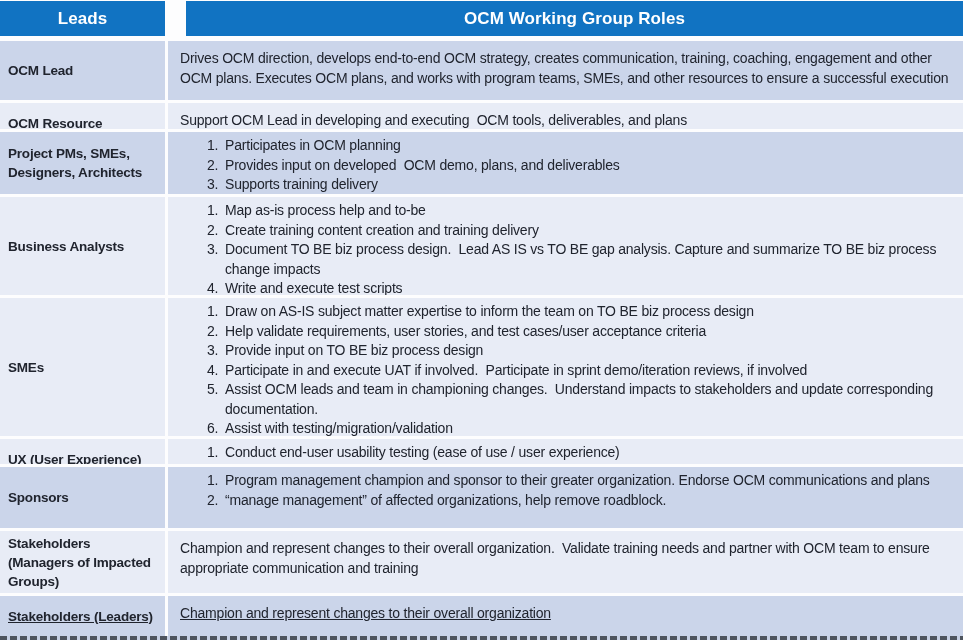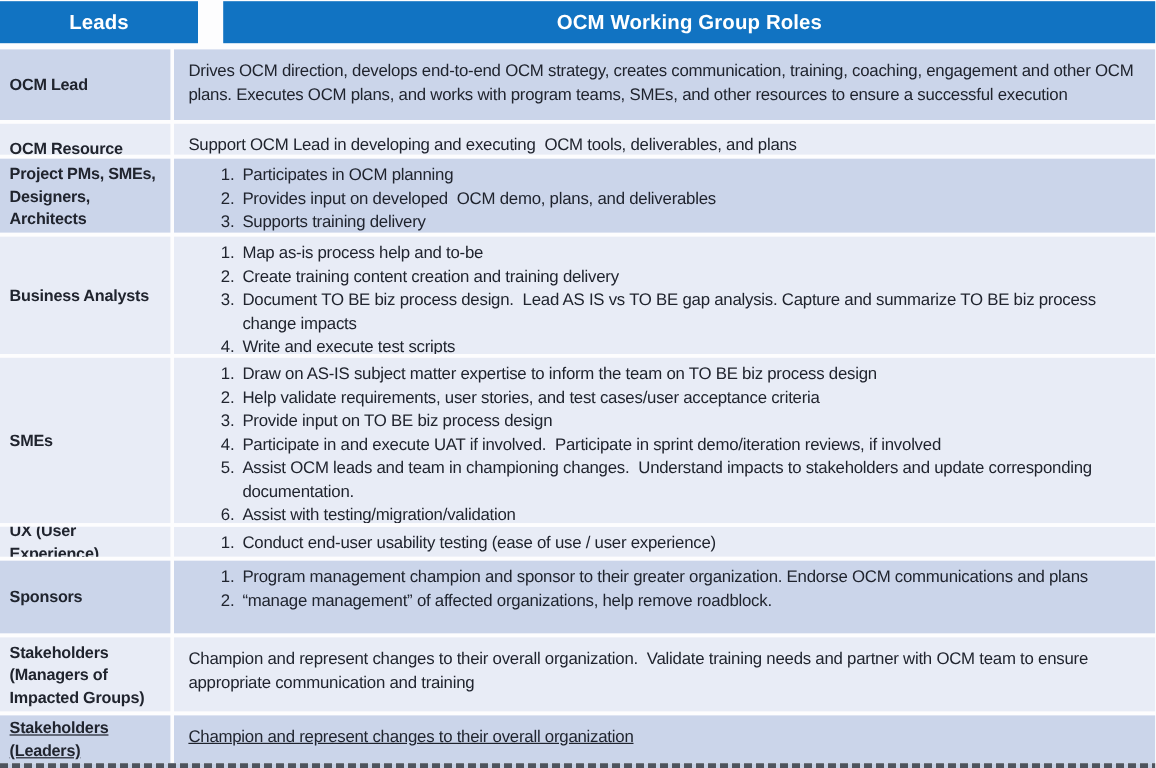--- a/index.html
+++ b/index.html
@@ -33,26 +33,26 @@
     flex-direction: column;
     gap: 3px;
     margin-top: 5px;
   }
   .trow { display: flex; gap: 3px; overflow: hidden; }
   .trow:nth-child(1) { height: 59px; }
   .trow:nth-child(2) { height: 26px; }
   .trow:nth-child(3) { height: 62px; }
   .trow:nth-child(4) { height: 98px; }
   .trow:nth-child(5) { height: 138px; }
-  .trow:nth-child(6) { height: 25px; align-items: center; }
+  .trow:nth-child(6) { height: 25px; }
   .trow:nth-child(7) { height: 61px; }
   .trow:nth-child(8) { height: 62px; }
   .trow:nth-child(9) { height: 40px; text-decoration: underline; }
   .lead-cell {
-    width: 142px;
+    width: 165px;
     box-sizing: border-box;
     padding: 20px 8px;
     display: flex;
     align-items: center;
     font-weight: bold;
     font-size: 13.5px;
     line-height: 19px;
     letter-spacing: -0.2px;
   }
   .content-cell {

